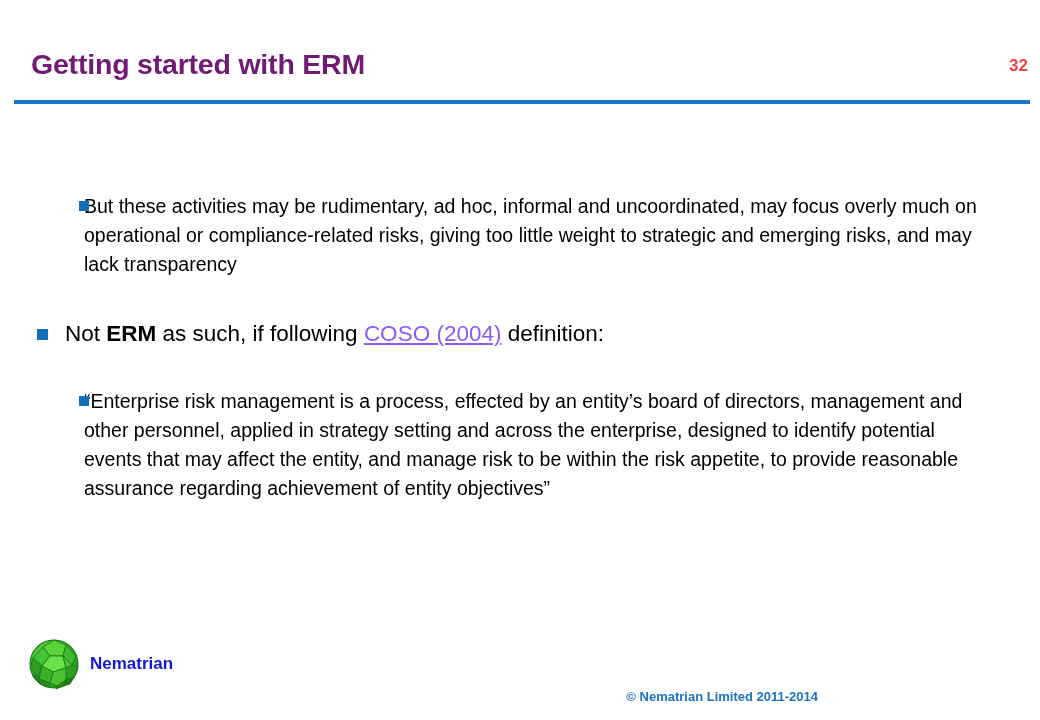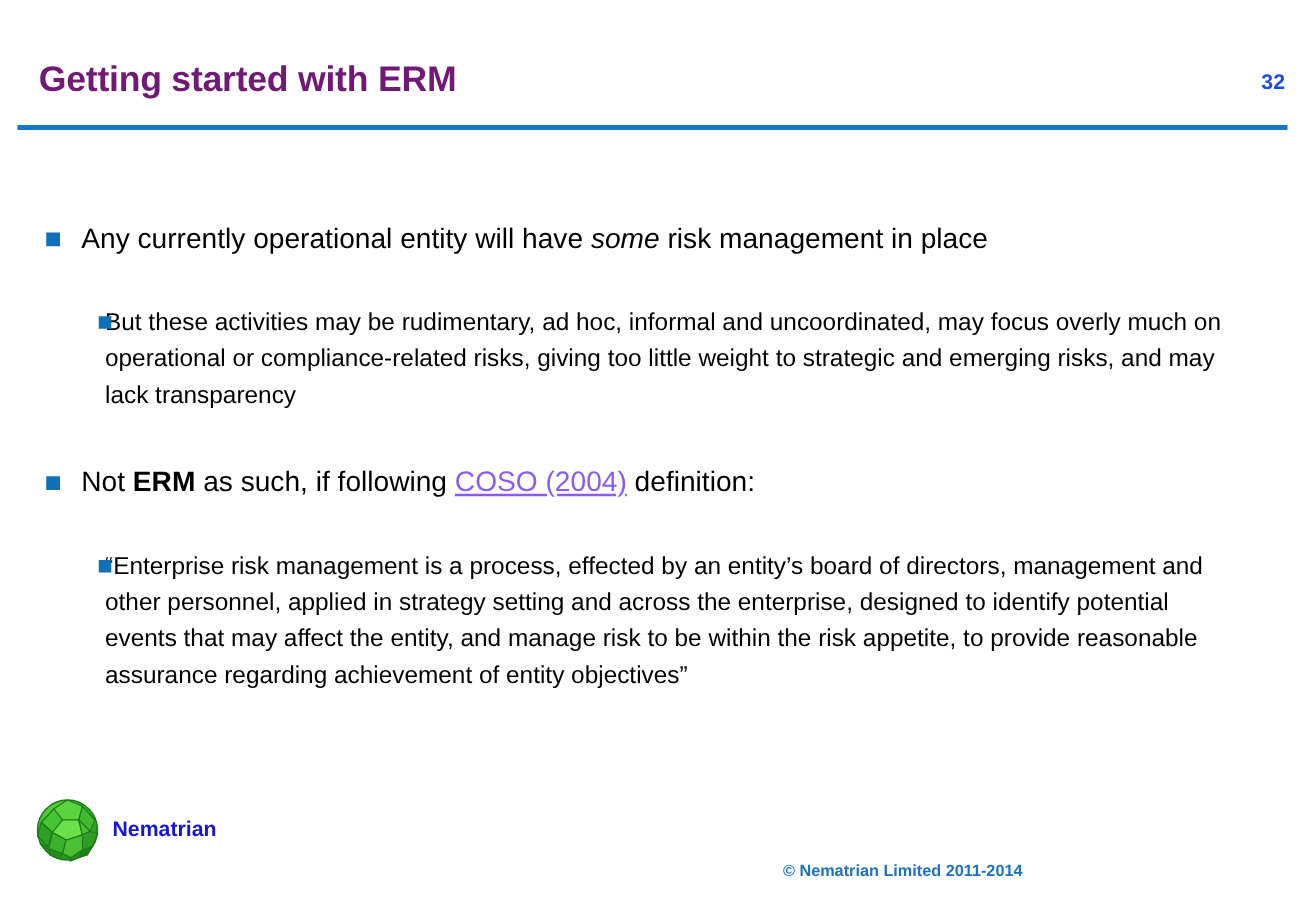--- a/index.html
+++ b/index.html
@@ -41,21 +41,21 @@
     letter-spacing: -0.2px;
     color: #701a75;
     white-space: nowrap;
   }
   .page-number {
     position: absolute;
     right: 12px;
     top: 8px;
     font-size: 17px;
     font-weight: bold;
-    color: #1d4ed8;
+    color: #ef4444;
   }
   .title-rule {
     position: absolute;
     left: 14px;
     top: 100px;
     width: 1016px;
     height: 4px;
     background: #1878c8;
   }
 
@@ -162,24 +162,20 @@
 <div class="slide">
 
   <div class="header">
     <div class="slide-title">Getting started with ERM</div>
     <div class="page-number">32</div>
   </div>
   <div class="title-rule"></div>
 
   <div class="content">
 
-    <div class="bullet-row lvl1">
-      <span class="marker"></span>
-      <span><span>Any currently operational entity will have </span><em class="it">some</em><span> risk management in place</span></span>
-    </div>
 
     <div class="gap-a"></div>
 
     <div class="bullet-row lvl2">
       <span class="marker"></span>
       <span>But these activities may be rudimentary, ad hoc, informal and uncoordinated, may focus overly much on operational or compliance-related risks, giving too little weight to strategic and emerging risks, and may lack transparency</span>
     </div>
 
     <div class="gap-b"></div>
 

